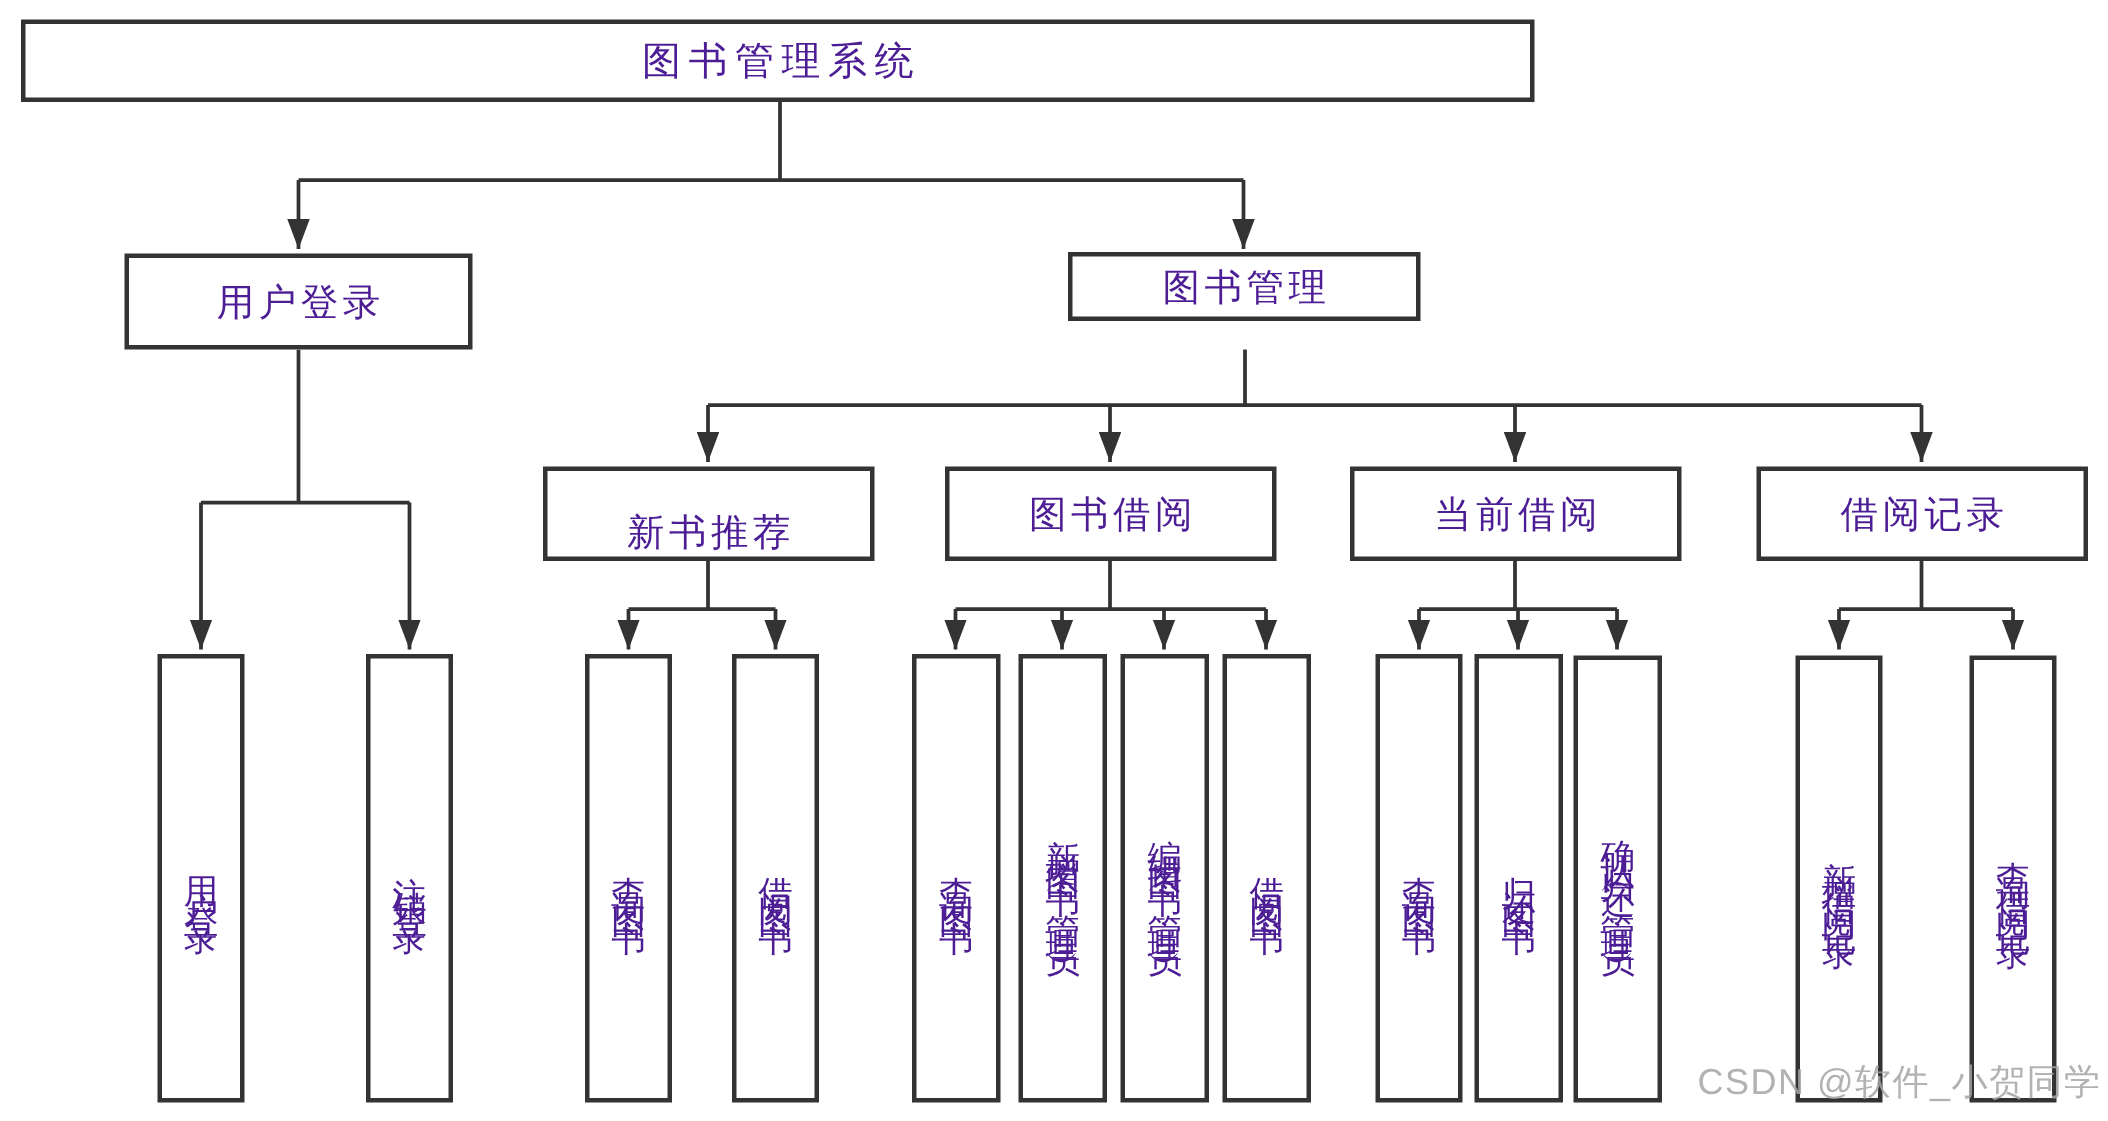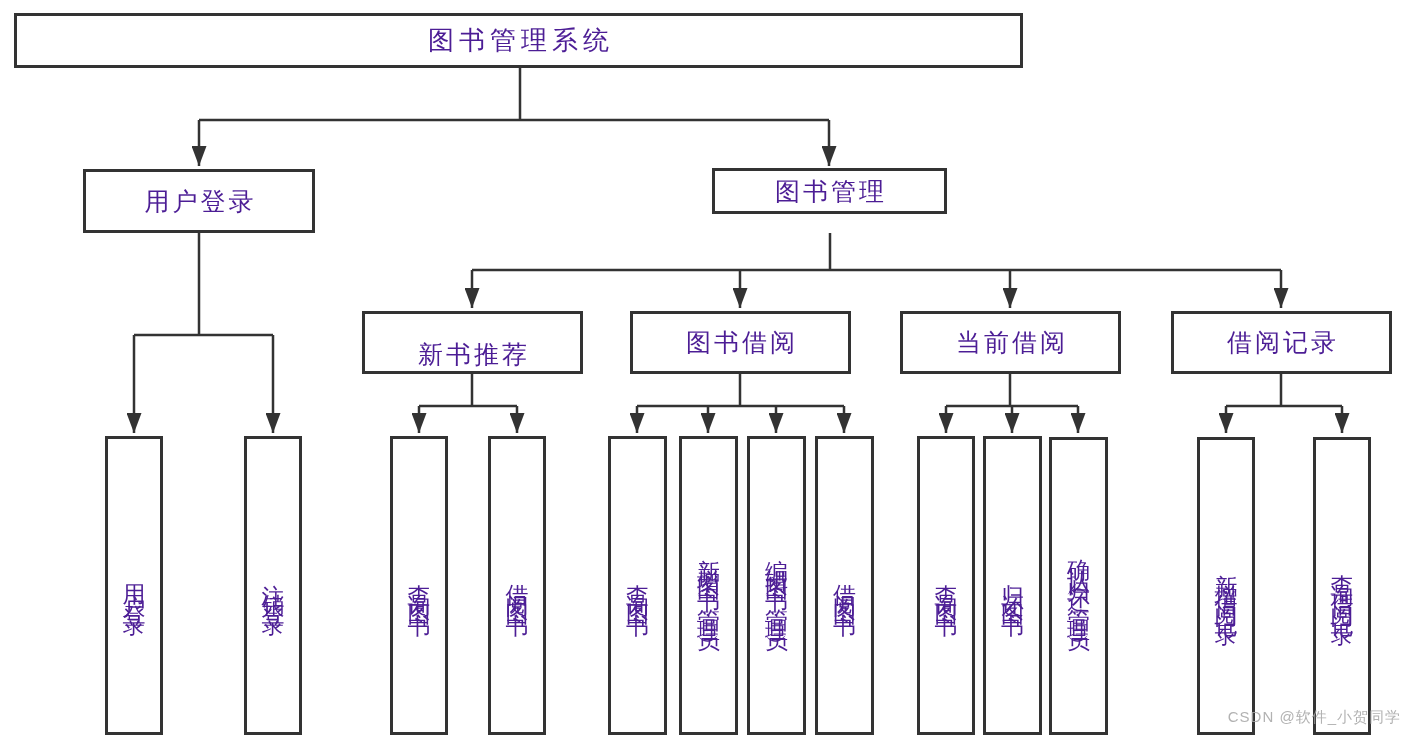--- a/index.html
+++ b/index.html
@@ -29,22 +29,22 @@
   .box.v .label{
     writing-mode:vertical-rl;
     text-orientation:mixed;
     font-size:23px;
     letter-spacing:10px;
     line-height:1;
     white-space:nowrap;
   }
   #watermark{
     position:absolute;
-    right:4px;bottom:20px;
-    font-size:15px;
+    right:4px;bottom:10px;
+    font-size:24px;
     color:rgba(164,164,164,0.85);
     letter-spacing:1px;
     white-space:nowrap;
     pointer-events:none;
   }
 </style>
 </head>
 <body>
 
 <div id="stage">

